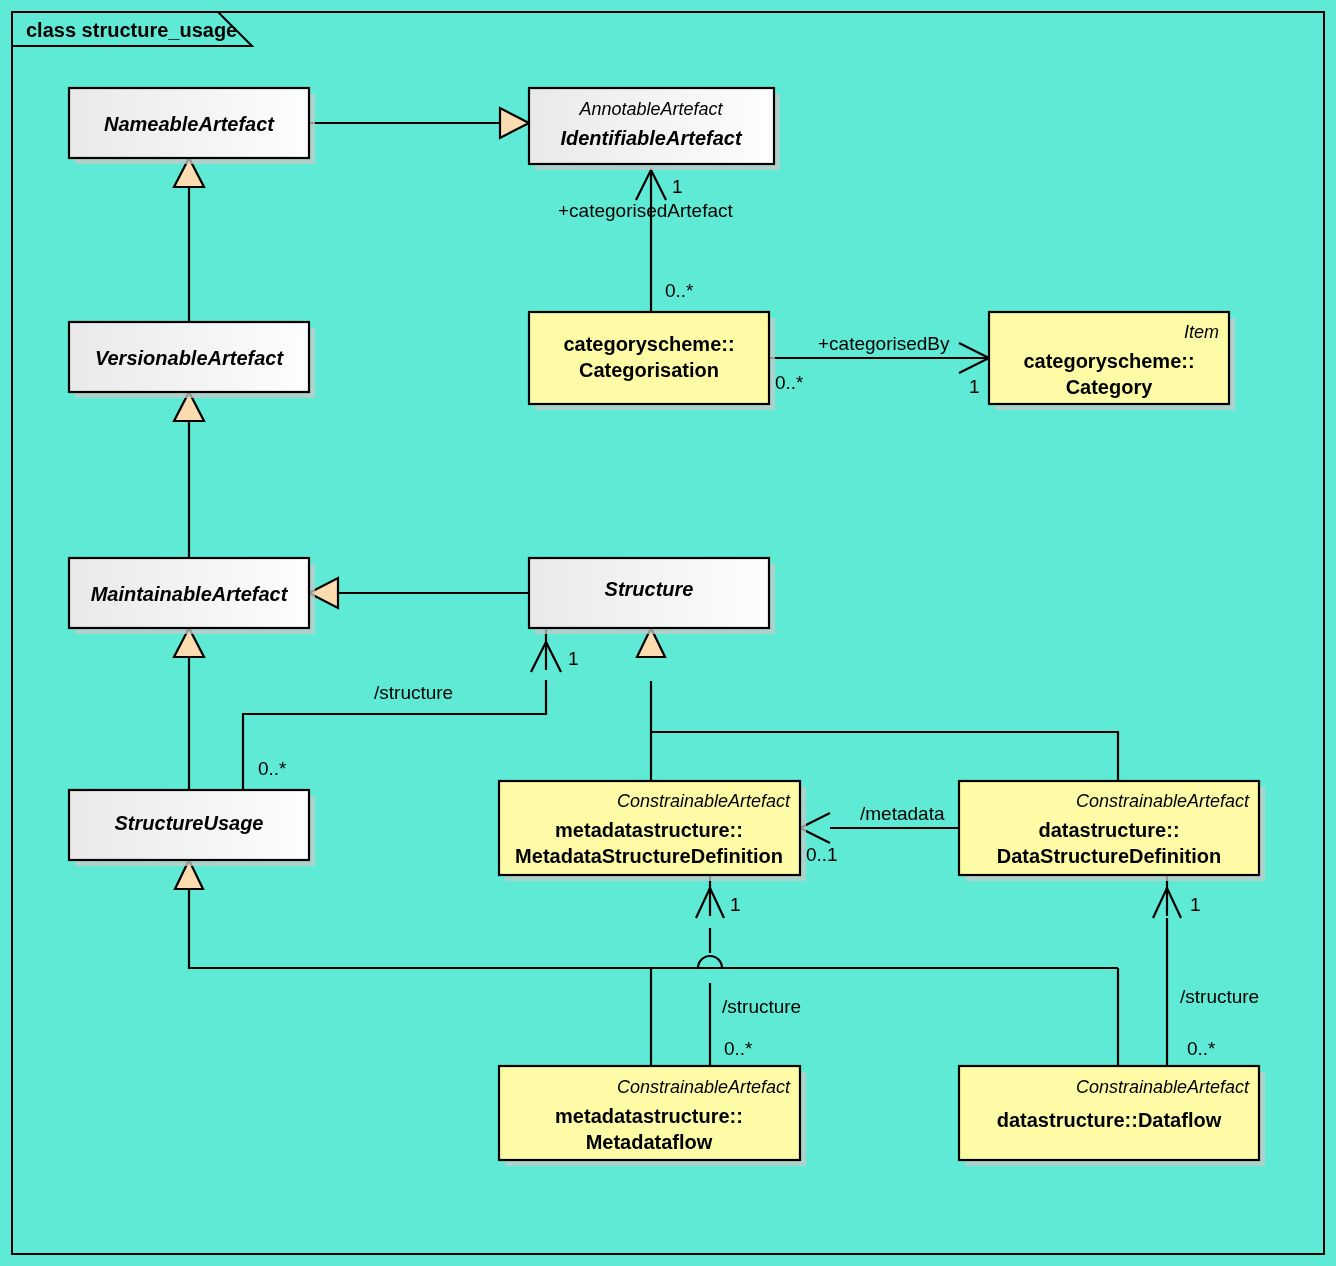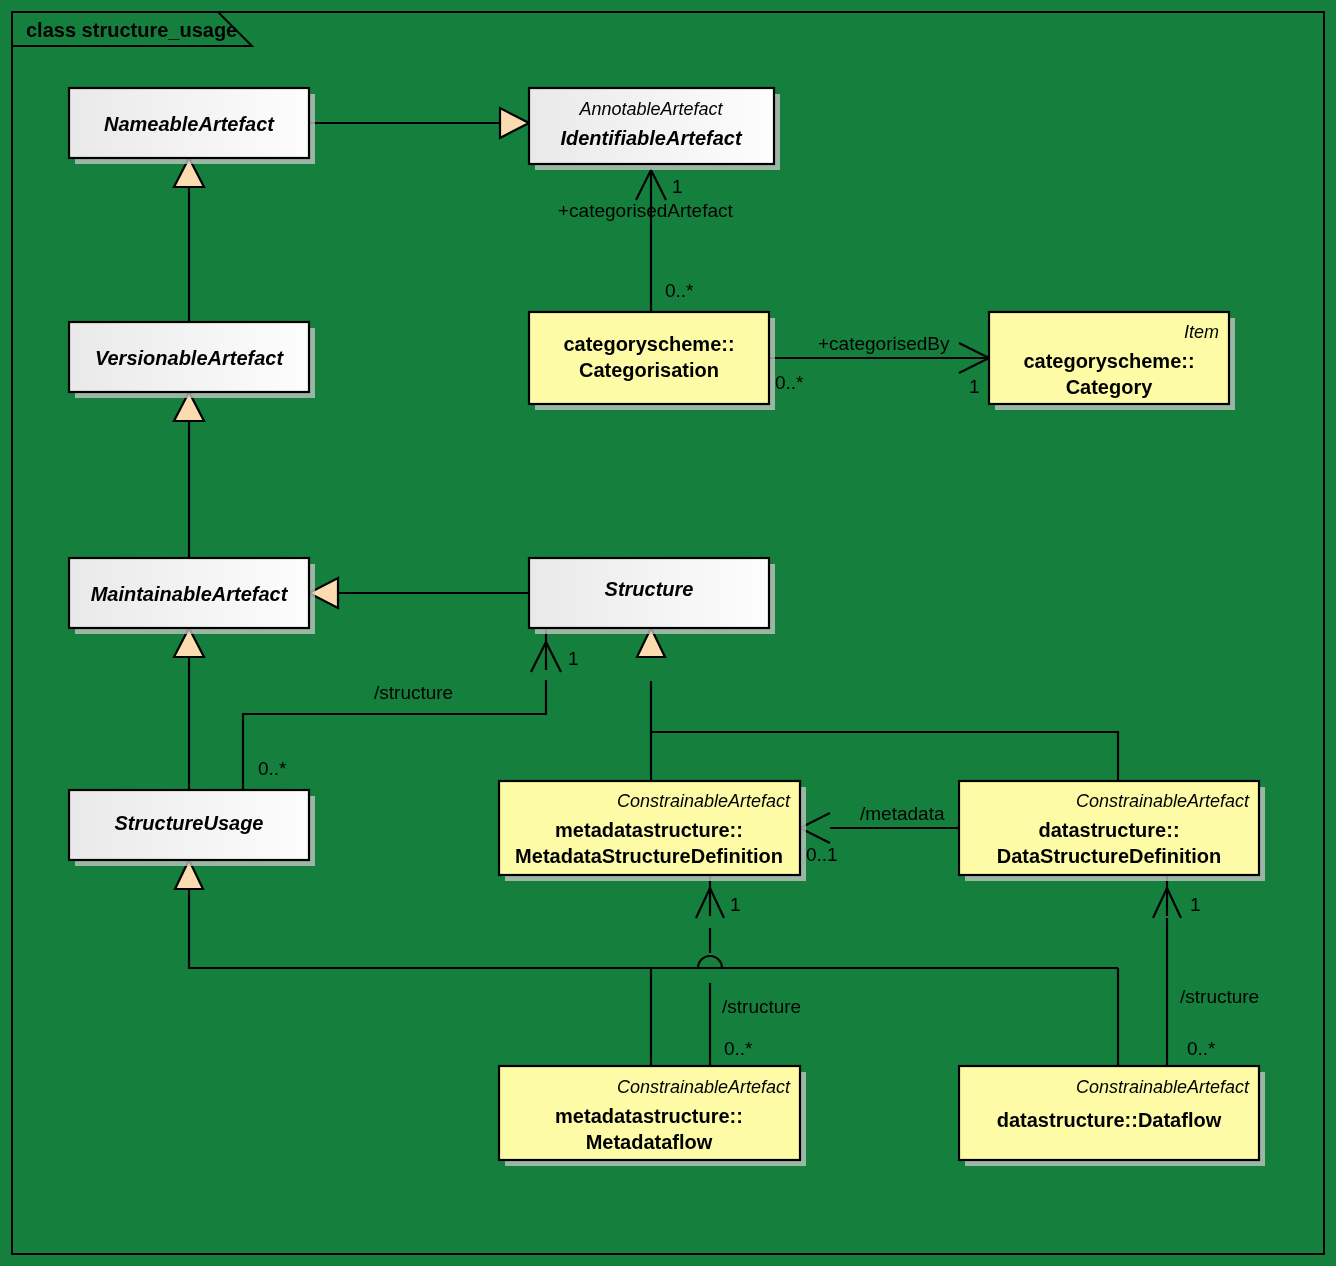--- a/index.html
+++ b/index.html
@@ -8,21 +8,21 @@
     padding: 0;
     background: #ffffff;
   }
   body {
     font-family: "Liberation Sans", sans-serif;
   }
   #diagram-root {
     position: relative;
     width: 1336px;
     height: 1266px;
-    background: #15803d;
+    background: #5eead4;
     overflow: hidden;
   }
   svg#uml-canvas {
     position: absolute;
     top: 0;
     left: 0;
     width: 1336px;
     height: 1266px;
   }
   .frame-line {

